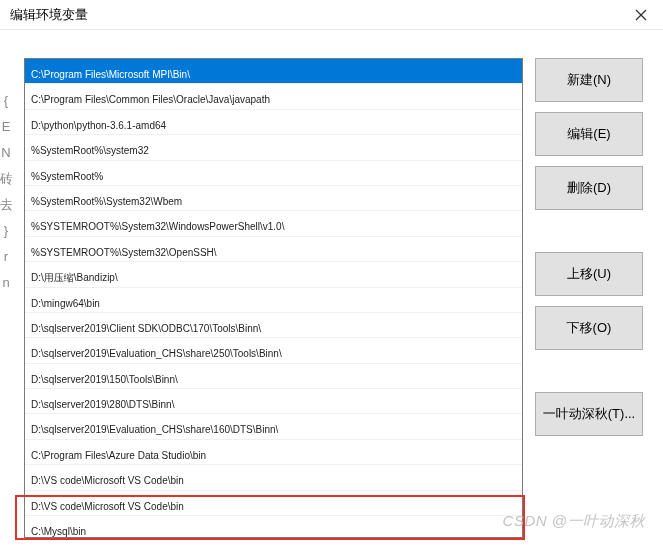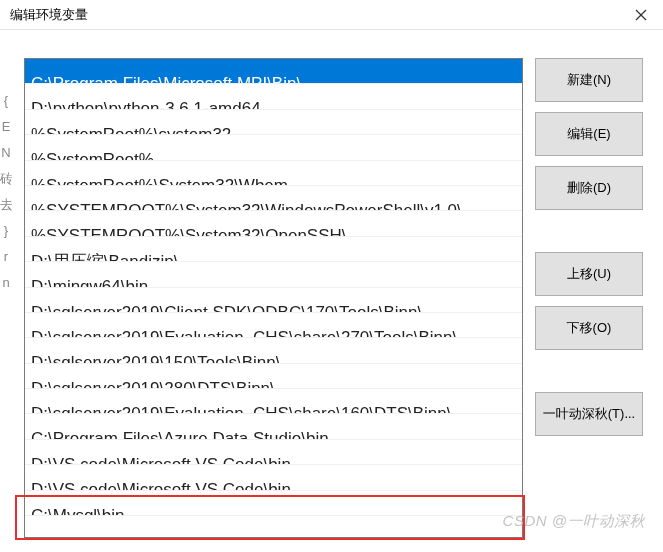--- a/index.html
+++ b/index.html
@@ -52,22 +52,22 @@
   .listbox {
     flex: 1;
     border: 1px solid #7a7a7a;
     background: #fff;
     overflow: hidden;
     height: 480px;
   }
   .list-item {
     height: 25.4px;
     line-height: 25.4px;
-    padding: 12px 6px;
-    font-size: 17px;
+    padding: 3px 6px;
+    font-size: 10px;
     color: #222;
     white-space: nowrap;
     overflow: hidden;
     border-bottom: 1px solid #f0f0f0;
   }
   .list-item.selected {
     background: #0078d7;
     color: #fff;
   }
   .buttons {
@@ -129,30 +129,31 @@
       <div>去</div>
       <div>}</div>
       <div></div>
       <div>r</div>
       <div></div>
       <div>n</div>
     </div>
 
   <div class="listbox" id="listbox">
       <div class="list-item selected">C:\Program Files\Microsoft MPI\Bin\</div>
+      <div class="list-item">C:\Program Files\Common Files\Oracle\Java\javapath</div>
       <div class="list-item">D:\python\python-3.6.1-amd64</div>
       <div class="list-item">%SystemRoot%\system32</div>
       <div class="list-item">%SystemRoot%</div>
       <div class="list-item">%SystemRoot%\System32\Wbem</div>
       <div class="list-item">%SYSTEMROOT%\System32\WindowsPowerShell\v1.0\</div>
       <div class="list-item">%SYSTEMROOT%\System32\OpenSSH\</div>
       <div class="list-item">D:\用压缩\Bandizip\</div>
       <div class="list-item">D:\mingw64\bin</div>
       <div class="list-item">D:\sqlserver2019\Client SDK\ODBC\170\Tools\Binn\</div>
-      <div class="list-item">D:\sqlserver2019\Evaluation_CHS\share\270\Tools\Binn\</div>
+      <div class="list-item">D:\sqlserver2019\Evaluation_CHS\share\250\Tools\Binn\</div>
       <div class="list-item">D:\sqlserver2019\150\Tools\Binn\</div>
       <div class="list-item">D:\sqlserver2019\280\DTS\Binn\</div>
       <div class="list-item">D:\sqlserver2019\Evaluation_CHS\share\160\DTS\Binn\</div>
       <div class="list-item">C:\Program Files\Azure Data Studio\bin</div>
       <div class="list-item">D:\VS code\Microsoft VS Code\bin</div>
       <div class="list-item">D:\VS code\Microsoft VS Code\bin</div>
       <div class="list-item">C:\Mysql\bin</div>
     </div>
 
   <div class="buttons">

